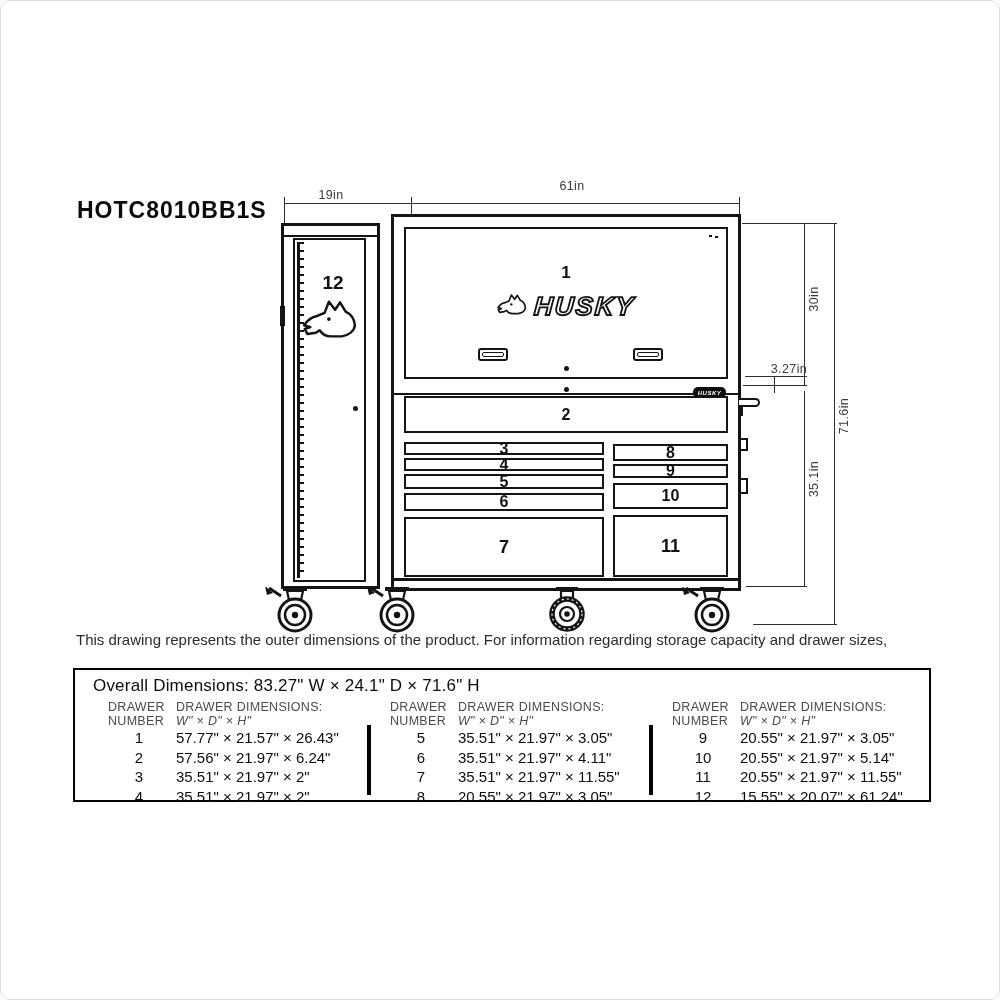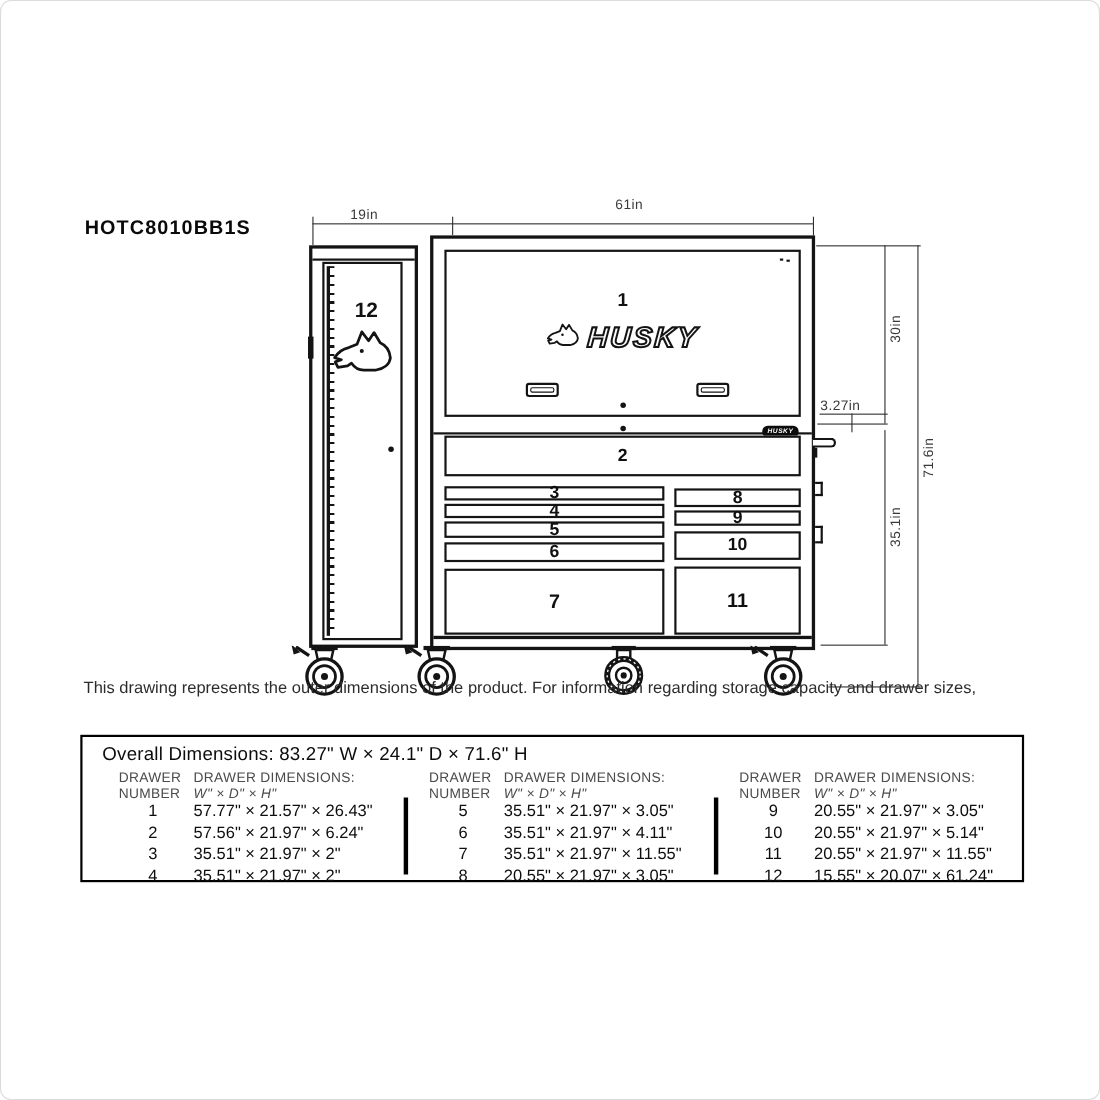--- a/index.html
+++ b/index.html
@@ -10,21 +10,21 @@
   }
   .abs{position:absolute;}
   .hline{position:absolute;background:#2e2e2e;height:1px;}
   .vline{position:absolute;background:#2e2e2e;width:1px;}
   .dimlabel{
     position:absolute;font-size:12.5px;color:#3a3a3a;letter-spacing:.4px;
     text-align:center;white-space:nowrap;
   }
   .vlabel{transform:rotate(-90deg);width:60px;height:14px;line-height:14px;}
   .model-title{
-    position:absolute;left:76px;top:196px;font-size:18px;font-weight:bold;
+    position:absolute;left:76px;top:196px;font-size:23px;font-weight:bold;
     letter-spacing:1px;color:#0a0a0a;
   }
   .cabinet{position:absolute;border:3px solid #141414;background:#fff;box-sizing:border-box;}
   .panel{position:absolute;border:2px solid #141414;background:#fff;box-sizing:border-box;}
   .drawer{
     position:absolute;border:2px solid #141414;background:#fff;box-sizing:border-box;
     display:flex;align-items:center;justify-content:center;overflow:visible;
   }
   .dnum{font-weight:bold;font-size:16px;color:#101010;line-height:10px;background:transparent;}
   .dnum.big{font-size:18px;}
@@ -43,21 +43,21 @@
   .handle:after{
     content:"";position:absolute;left:2px;right:2px;top:2px;bottom:2px;
     border:1.5px solid #141414;border-radius:2px;
   }
   .lockdot{position:absolute;width:5px;height:5px;border-radius:50%;background:#141414;}
   .badge{
     position:absolute;background:#0c0c0c;border-radius:5px;display:flex;align-items:center;justify-content:center;
   }
   .badge span{color:#fff;font-size:6px;font-weight:bold;letter-spacing:.5px;font-style:italic;}
   .note{
-    position:absolute;left:75px;top:615px;width:880px;font-size:15px;line-height:19px;color:#2c2c2c;
+    position:absolute;left:75px;top:629px;width:880px;font-size:15px;line-height:19px;color:#2c2c2c;
   }
   .spec{
     position:absolute;left:72px;top:667px;width:858px;height:134px;
     border:2.5px solid #000;box-sizing:border-box;background:#fff;
   }
   .spec .overall{position:absolute;left:18px;top:6px;font-size:17px;color:#0c0c0c;letter-spacing:.2px;}
   .spec .colgrp{position:absolute;top:30px;width:268px;display:grid;grid-template-columns:62px 1fr;column-gap:6px;}
   .spec .hn,.spec .hd{font-size:12.5px;line-height:14px;color:#4b4b4b;letter-spacing:.3px;white-space:nowrap;}
   .spec .hn{text-align:left;}
   .spec .hd .it{font-style:italic;}
@@ -81,21 +81,21 @@
   <div class="vline" style="left:283px;top:196px;height:26px;"></div>
   <div class="vline" style="left:410px;top:196px;height:17px;"></div>
   <div class="vline" style="left:738px;top:196px;height:26px;"></div>
   <div class="dimlabel" style="left:300px;top:187px;width:60px;">19in</div>
   <div class="dimlabel" style="left:541px;top:178px;width:60px;">61in</div>
 
   <div class="hline" style="left:741px;top:222px;width:95px;"></div>
   <div class="vline" style="left:803px;top:222px;height:162px;"></div>
   <div class="dimlabel vlabel" style="left:783px;top:291px;">30in</div>
 
-  <div class="dimlabel" style="left:733px;top:361px;width:60px;">3.27in</div>
+  <div class="dimlabel" style="left:758px;top:361px;width:60px;">3.27in</div>
   <div class="hline" style="left:744px;top:375px;width:62px;"></div>
   <div class="vline" style="left:773px;top:375px;height:17px;"></div>
 
   <div class="hline" style="left:742px;top:384px;width:64px;"></div>
   <div class="vline" style="left:803px;top:390px;height:195px;"></div>
   <div class="dimlabel vlabel" style="left:783px;top:471px;">35.1in</div>
   <div class="hline" style="left:745px;top:585px;width:61px;"></div>
 
   <div class="vline" style="left:833px;top:222px;height:401px;"></div>
   <div class="dimlabel vlabel" style="left:813px;top:408px;">71.6in</div>

